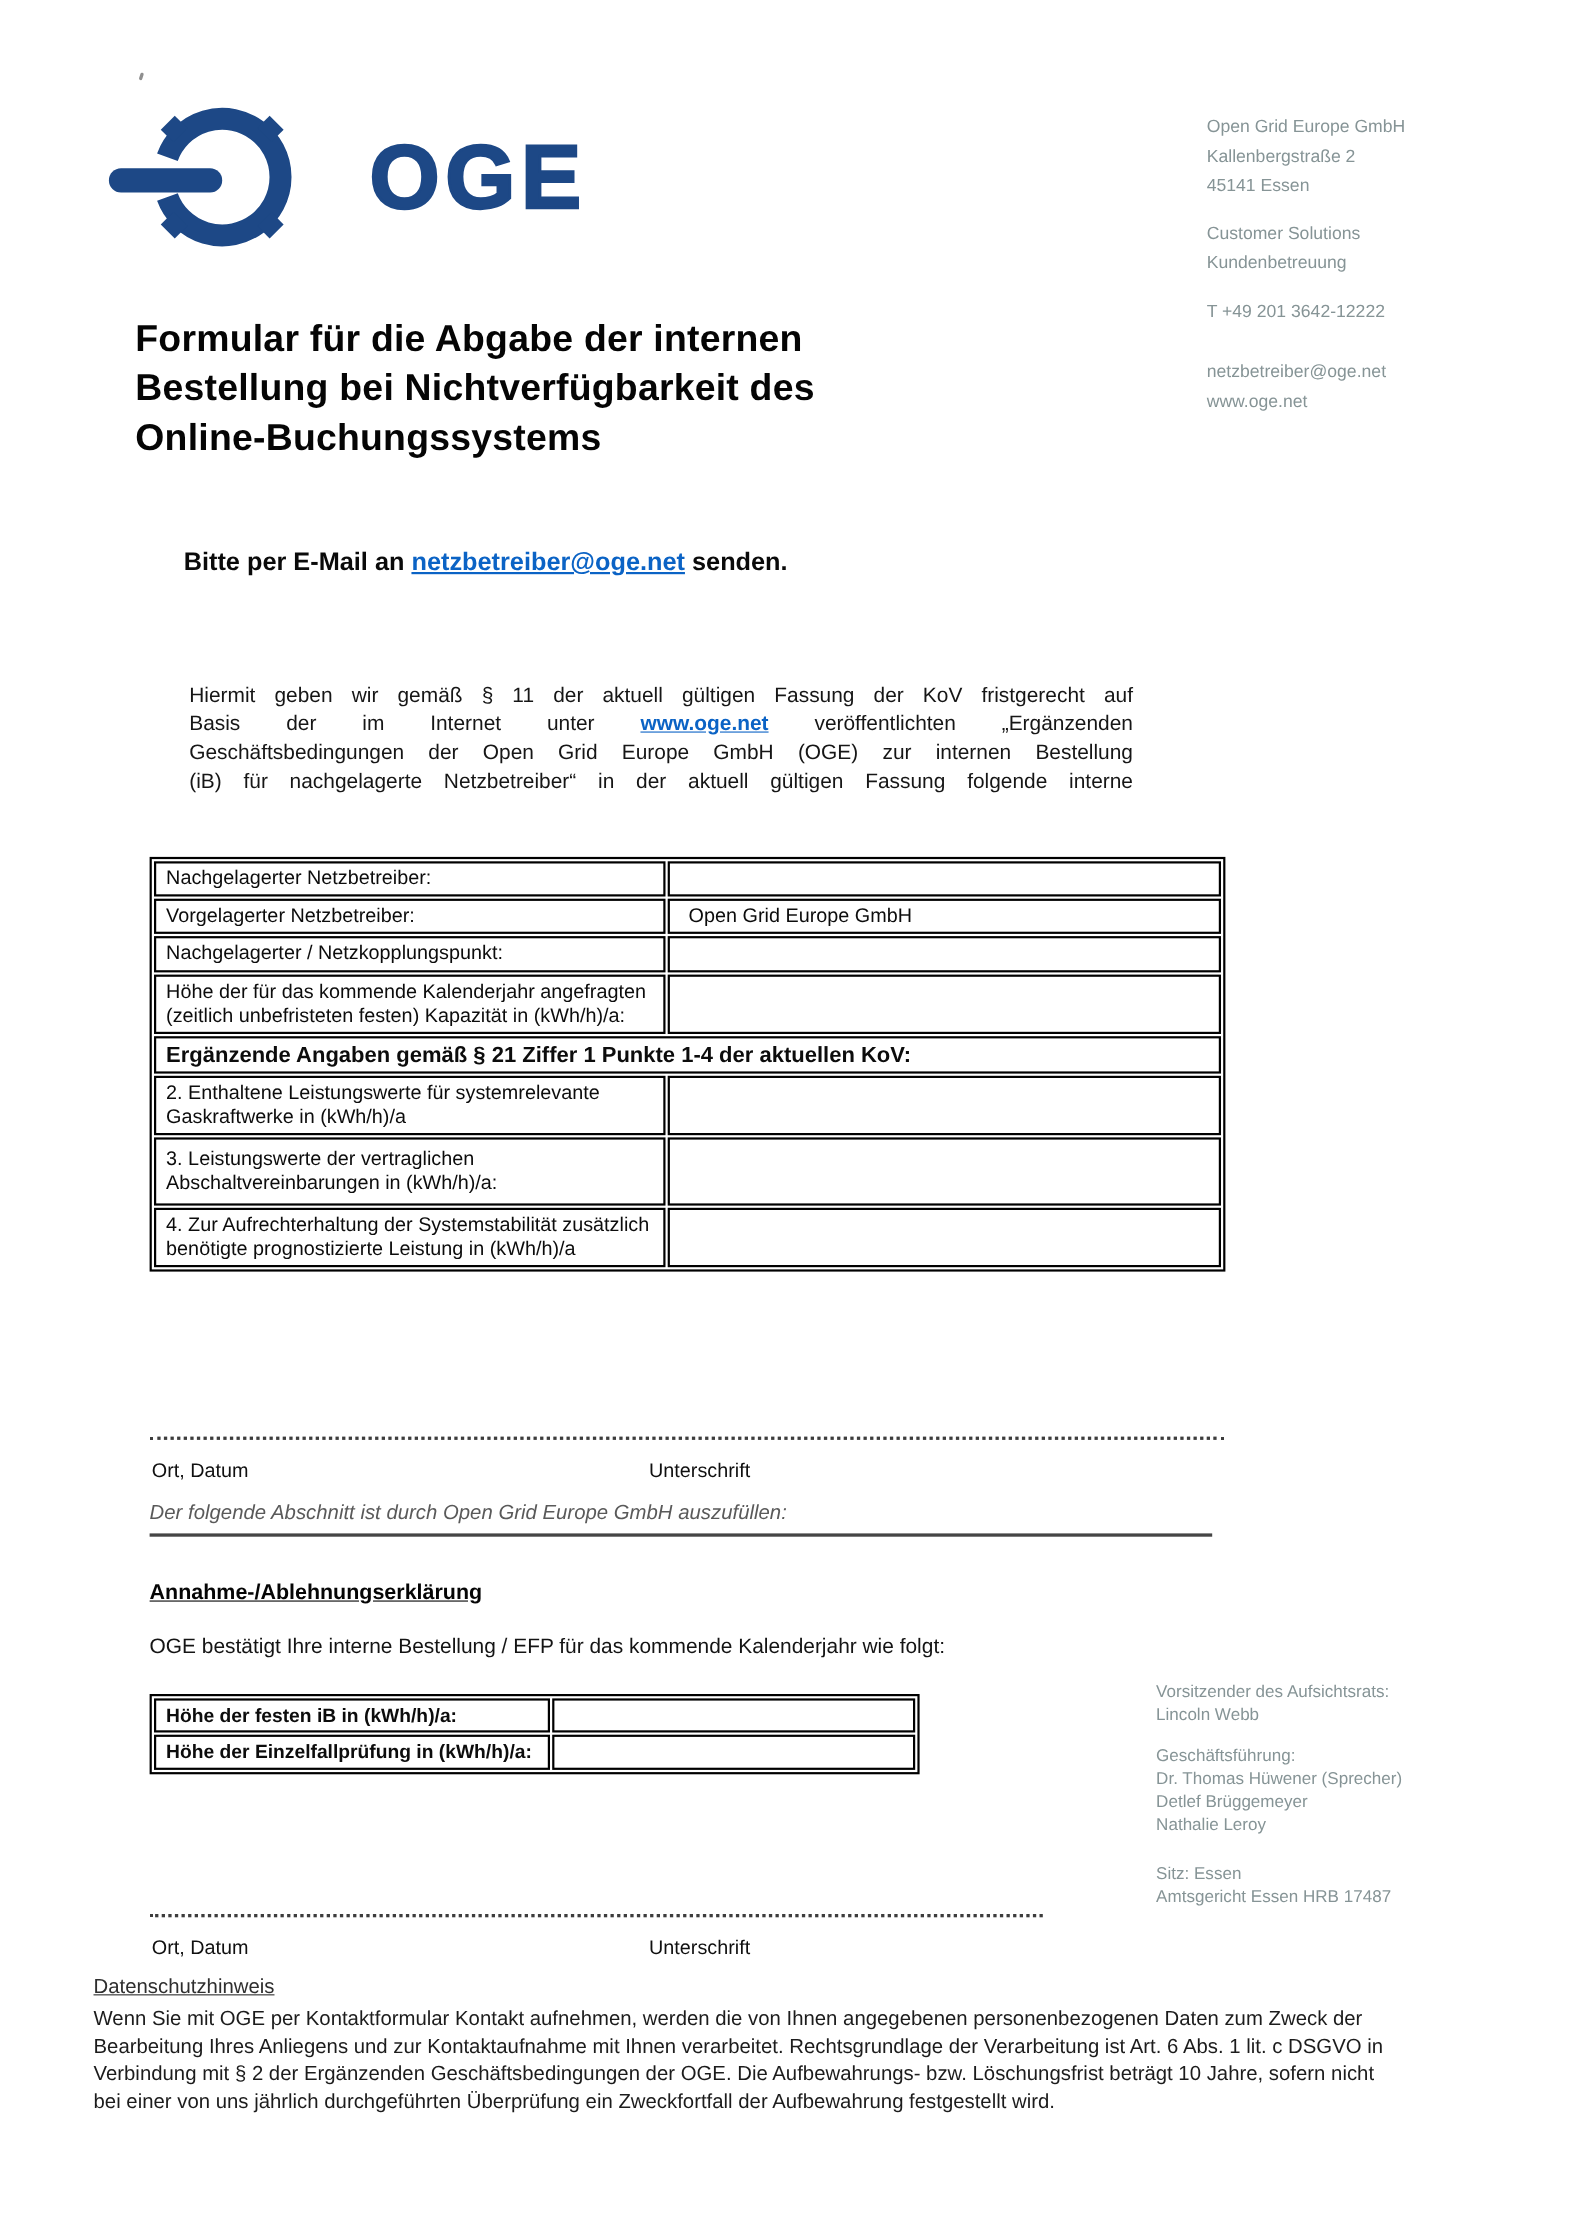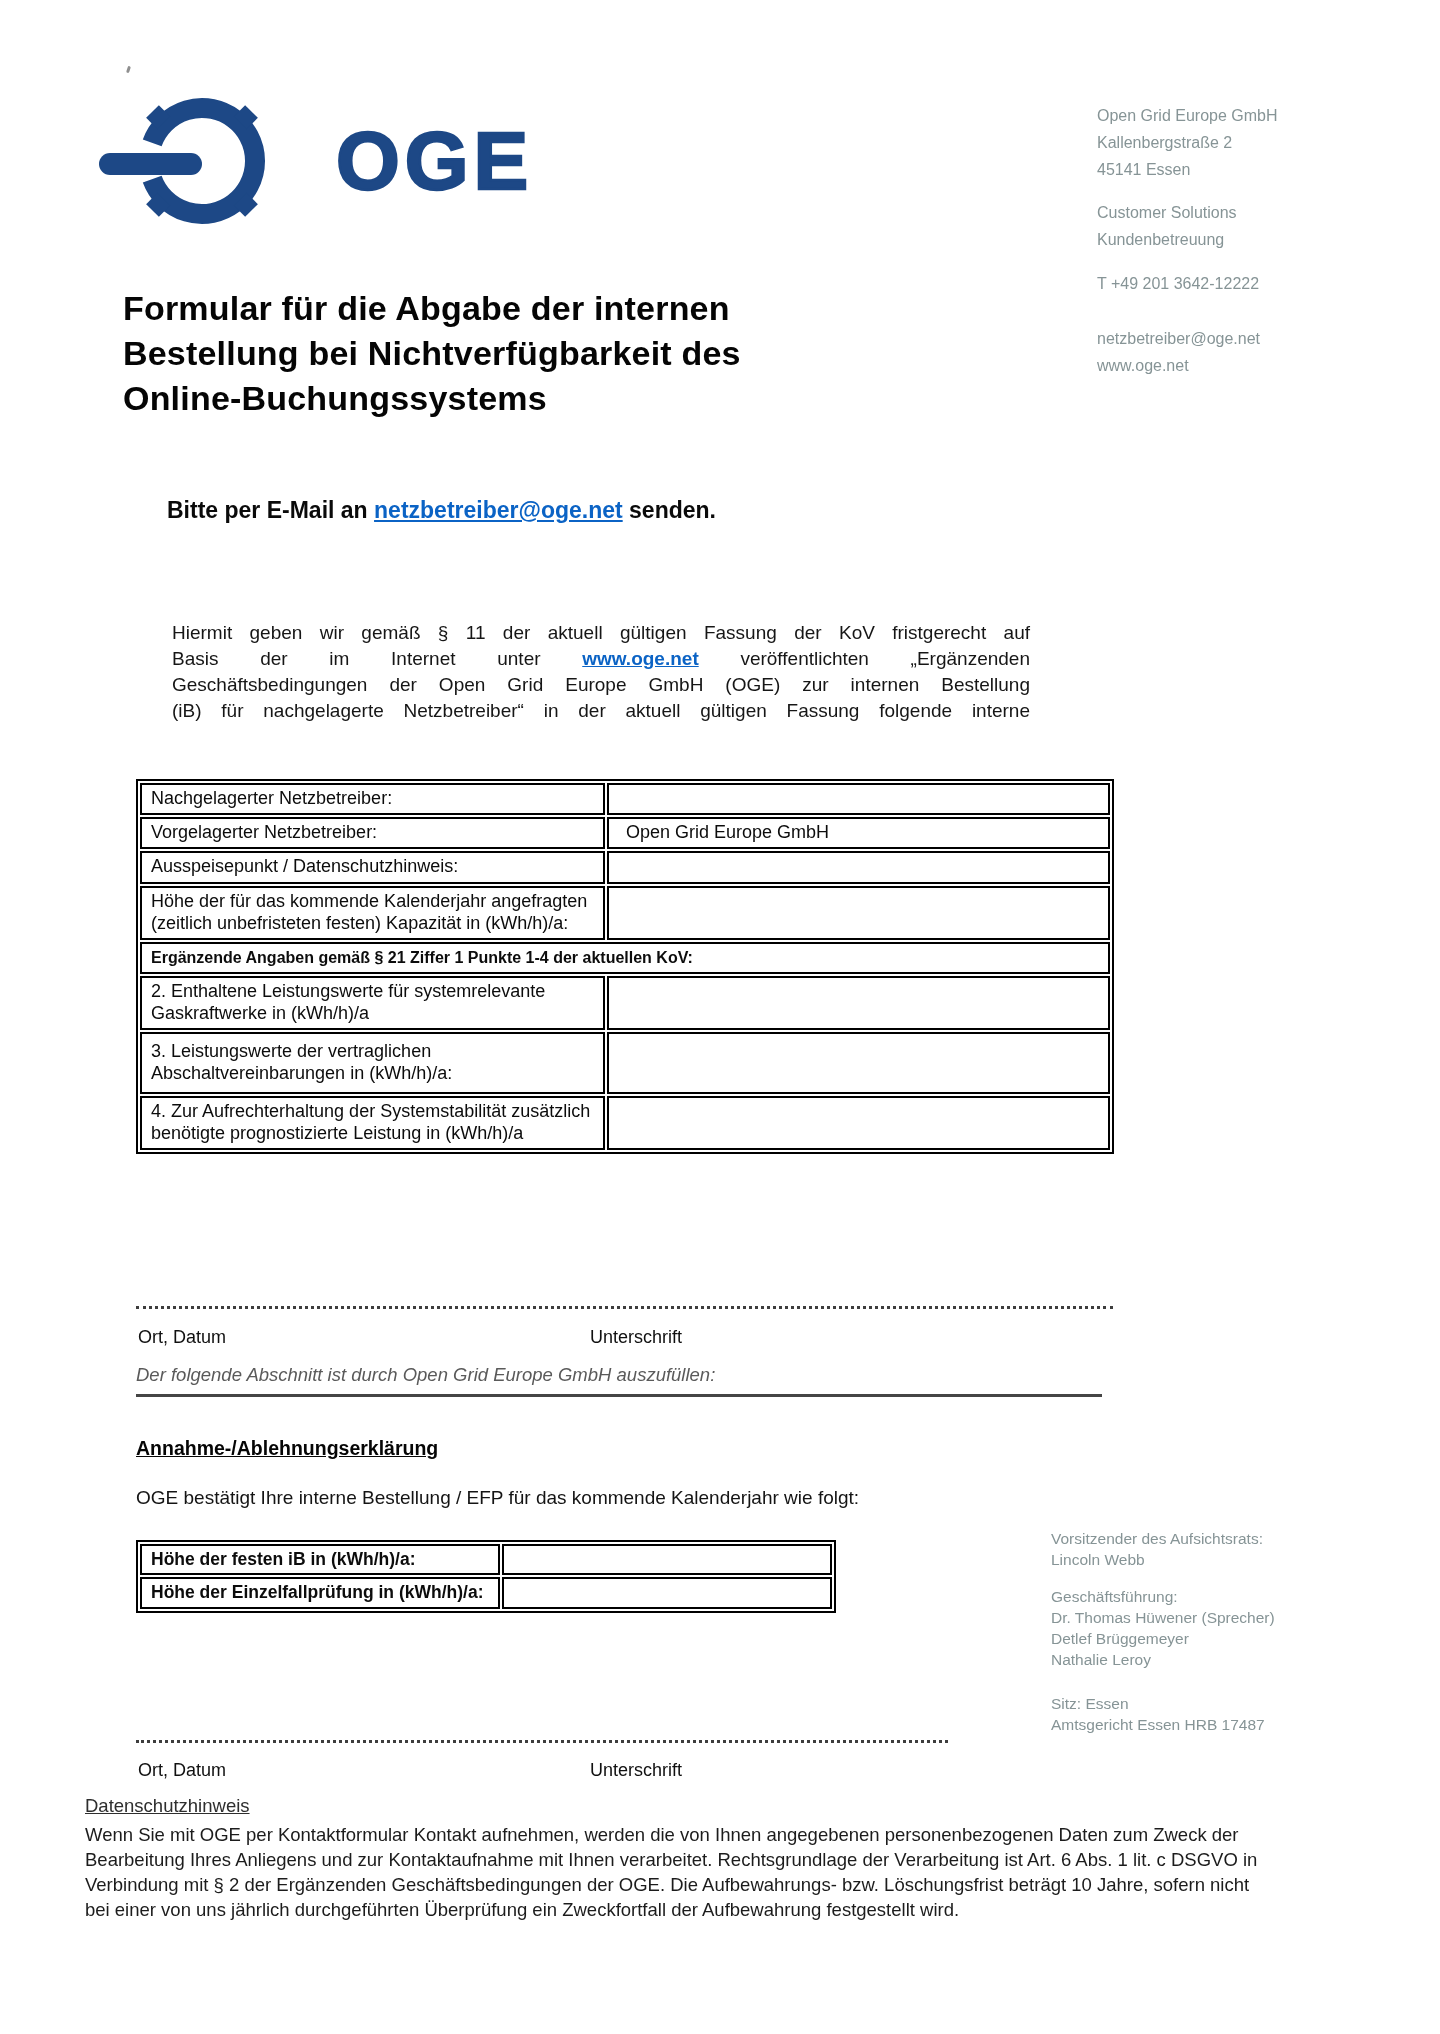--- a/index.html
+++ b/index.html
@@ -28,21 +28,21 @@
   .intro { left:172px; top:620px; width:858px; font-size:19px; line-height:26px; color:#161616; }
   .intro .jline { text-align:justify; text-align-last:justify; }
   .intro .lastline { text-align:left; }
   .intro a.link { font-weight:bold; }
 
   
   table.formtab { border-collapse:separate; border-spacing:2.5px; border:2.5px solid #000; background:#fff; }
   table.formtab td { border:2.5px solid #000; vertical-align:middle; font-size:18px; line-height:1.22; color:#0c0c0c; background:#fff; }
   table.formtab td.lbl { padding:3px 8px 3px 9px; white-space:pre-line; }
   table.formtab td.val { padding:3px 6px 3px 17px; }
-  table.formtab td.hdr { font-weight:bold; font-size:16px; padding:3px 8px 3px 9px; }
+  table.formtab td.hdr { font-weight:bold; font-size:20px; padding:3px 8px 3px 9px; }
   td.gap-lines { line-height:1.75; }
   table.t1 { left:136px; top:779px; width:978px; }
   table.t2 { left:136px; top:1540px; width:700px; }
   table.t2 td.lbl { font-weight:bold; font-size:17.5px; padding-right:2px; }
 
   
   .dotted { border-top:3px dotted #3d3d3d; height:0; }
   .sig-label { font-size:18px; color:#101010; }
 
   .italic-note { left:136px; top:1364px; font-size:18.5px; font-style:italic; color:#5a5a5a; }
@@ -128,21 +128,21 @@
     <tbody>
       <tr>
         <td class="lbl" style="height:30px;">Nachgelagerter Netzbetreiber:</td>
         <td class="val"></td>
       </tr>
       <tr>
         <td class="lbl" style="height:30px;">Vorgelagerter Netzbetreiber:</td>
         <td class="val">Open Grid Europe GmbH</td>
       </tr>
       <tr>
-        <td class="lbl" style="height:33px;">Ausspeisepunkt / Datenschutzhinweis:</td>
+        <td class="lbl" style="height:33px;">Nachgelagerter / Netzkopplungspunkt:</td>
         <td class="val"></td>
       </tr>
       <tr>
         <td class="lbl" style="height:52px;">Höhe der für das kommende Kalenderjahr angefragten
 (zeitlich unbefristeten festen) Kapazität in (kWh/h)/a:</td>
         <td class="val"></td>
       </tr>
       <tr>
         <td class="hdr" colspan="2" style="height:32px;">Ergänzende Angaben gemäß § 21 Ziffer 1 Punkte 1-4 der aktuellen KoV:</td>
       </tr>

